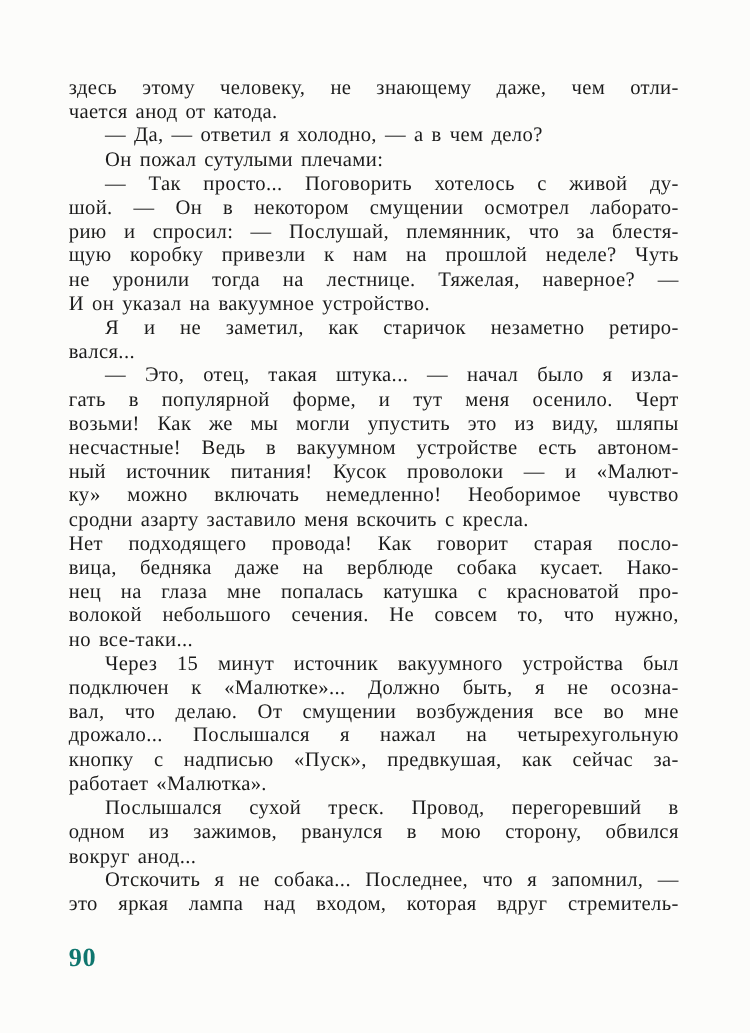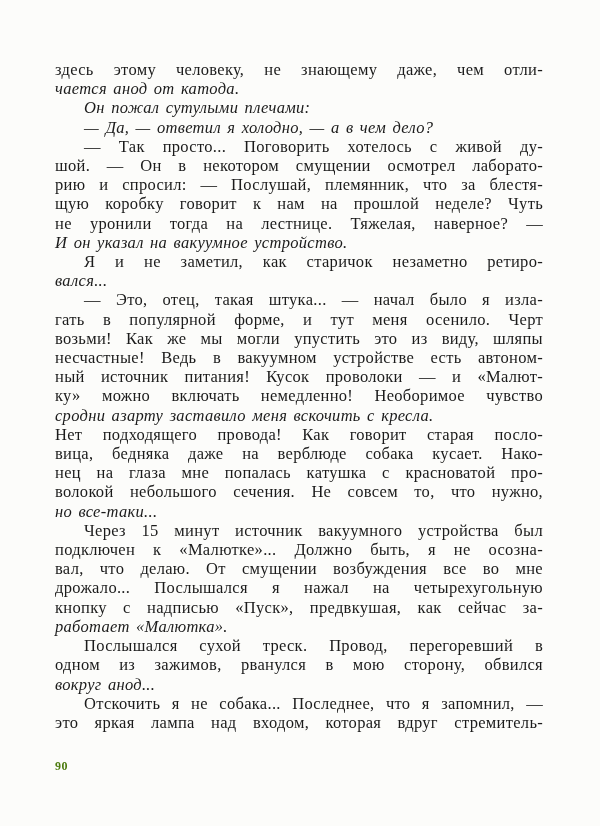--- a/index.html
+++ b/index.html
@@ -30,56 +30,55 @@
     font-size: 16.5px;
     line-height: 19.2px;
     letter-spacing: 0.3px;
     word-spacing: 2px;
     text-align: justify;
     text-align-last: justify;
     white-space: normal;
   }
   .line.last {
     text-align-last: left;
-    font-style: italic;
   }
   .line.indent {
     text-indent: 29px;
   }
   .page-number {
     position: absolute;
     left: 55px;
     top: 757px;
-    font-size: 12px;
+    font-size: 21px;
     line-height: 19px;
     letter-spacing: 0.5px;
-    color: #4d7c0f;
+    color: #0f766e;
     font-weight: bold;
   }
 </style>
 </head>
 <body>
 
 <div class="page">
   <div class="text-block">
       <div class="para">
         <div class="line">здесь этому человеку, не знающему даже,  чем  отли-</div>
         <div class="line last">чается анод от катода.</div>
       </div>
       <div class="para">
-        <div class="line last indent">Он пожал сутулыми плечами:</div>
+        <div class="line last indent">— Да, — ответил я холодно, — а в чем дело?</div>
       </div>
       <div class="para">
-        <div class="line last indent">— Да, — ответил я холодно, — а в чем дело?</div>
+        <div class="line last indent">Он пожал сутулыми плечами:</div>
       </div>
       <div class="para">
         <div class="line indent">— Так просто... Поговорить хотелось с живой ду-</div>
         <div class="line">шой. — Он в некотором смущении осмотрел лаборато-</div>
         <div class="line">рию и спросил: — Послушай, племянник, что за блестя-</div>
-        <div class="line">щую коробку говорит к нам на прошлой неделе? Чуть</div>
+        <div class="line">щую коробку привезли к нам на прошлой неделе? Чуть</div>
         <div class="line">не уронили тогда на лестнице. Тяжелая, наверное? —</div>
         <div class="line last">И он указал на вакуумное устройство.</div>
       </div>
       <div class="para">
         <div class="line indent">Я и не заметил, как старичок  незаметно  ретиро-</div>
         <div class="line last">вался...</div>
       </div>
       <div class="para">
         <div class="line indent">— Это, отец, такая штука... — начал было я изла-</div>
         <div class="line">гать в популярной форме, и тут меня осенило. Черт</div>

